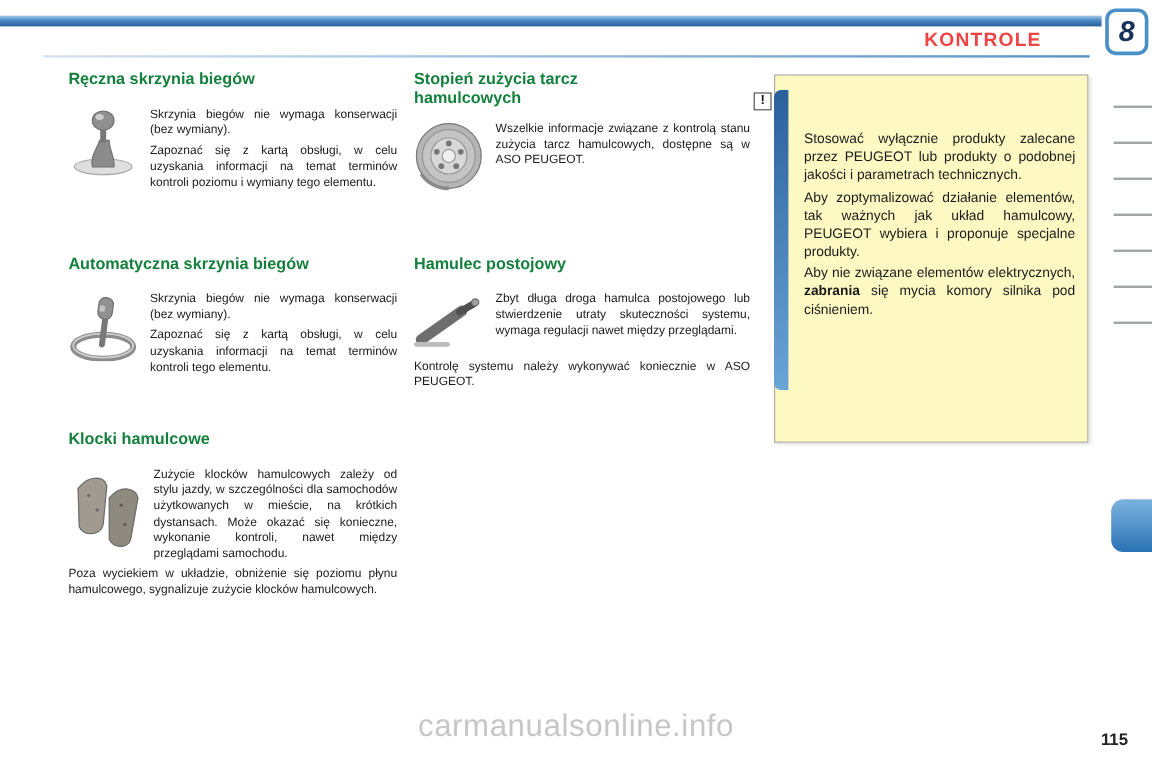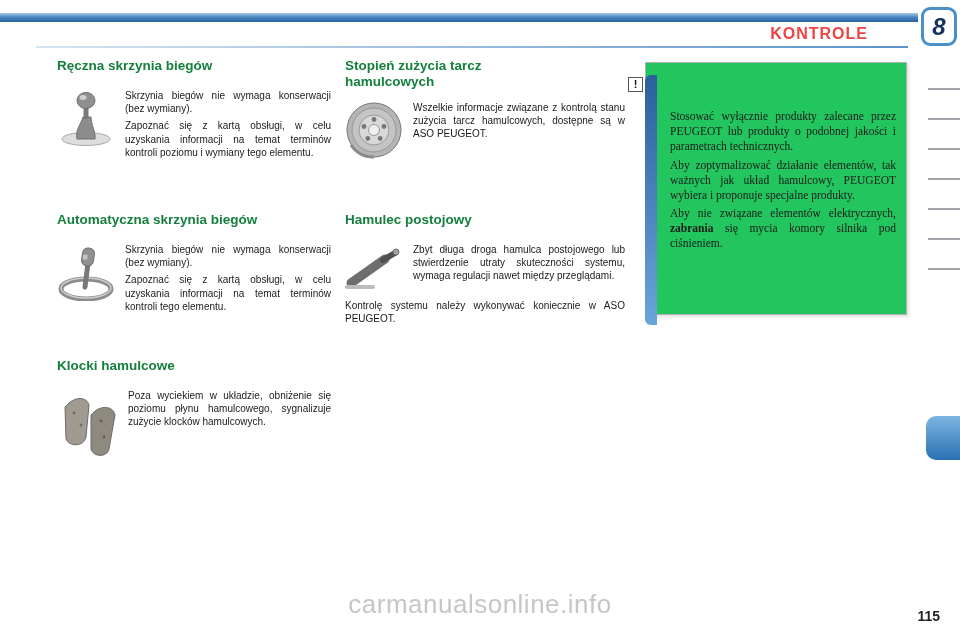--- a/index.html
+++ b/index.html
@@ -37,24 +37,23 @@
   .txt p + p, .flow p + p { margin-top:4px; }
   .full { margin-top:6px; }
   .float-img { float:left; width:62px; margin:2px 9px 2px 0; }
   
   .warn-icon {
     position:absolute; left:628px; top:77px; width:15px; height:15px;
     background:#fff; border:1px solid #555; color:#111;
     font-size:11px; font-weight:bold; text-align:center; line-height:13px;
   }
   .info-box {
-    position:absolute; left:645px; top:62px; width:262px; height:253px;
-    background:#22c55e; border:1px solid #b0b0b0;
+    position:absolute; left:645px; top:62px; width:262px; height:307px;
+    background:#fef9c3; border:1px solid #b0b0b0;
     box-shadow:2px 2px 3px rgba(0,0,0,0.12);
-    font-family:Liberation Serif, serif;
   }
   .info-bar {
     position:absolute; left:-1px; top:12px; width:12px; height:250px;
     background:linear-gradient(to bottom,#2a609c,#6aa5d8);
     border-radius:6px 0 0 6px;
   }
   .info-text {
     position:absolute; left:24px; right:10px; top:46px;
     font-size:11.5px; line-height:1.32; text-align:justify;
   }
@@ -125,20 +124,21 @@
     <div class="float-img">
       <svg width="62" height="70" viewBox="0 0 62 70">
         <path d="M8 16 C18 4 30 6 32 14 L29 46 C27 56 12 56 9 48 Z" fill="#a09a90" stroke="#6b6b6b"></path>
         <path d="M34 24 C44 12 57 16 58 24 L52 58 C50 67 36 66 34 58 Z" fill="#8f8a80" stroke="#6b6b6b"></path>
         <circle cx="17" cy="22" r="1.4" fill="#6b6b6b"></circle>
           <circle cx="24" cy="34" r="1.4" fill="#6b6b6b"></circle>
         <circle cx="44" cy="30" r="1.4" fill="#605c54"></circle>
           <circle cx="47" cy="46" r="1.4" fill="#605c54"></circle>
       </svg>
     </div>
+    <p>Zużycie klocków hamulcowych zależy od stylu jazdy, w szczególności dla samochodów użytkowanych w mieście, na krótkich dystansach. Może okazać się konieczne, wykonanie kontroli, nawet między przeglądami samochodu.</p>
     <p>Poza wyciekiem w układzie, obniżenie się poziomu płynu hamulcowego, sygnalizuje zużycie klocków hamulcowych.</p>
   </div>
 </section>
 
 <section class="section" style="left:345px; top:58px; width:280px;">
   <h2 class="narrow">Stopień zużycia tarcz hamulcowych</h2>
   <div class="media">
     <div class="imgbox">
       <svg width="58" height="58" viewBox="0 0 58 58">
         <circle cx="29" cy="29" r="27" fill="#b5b5b5" stroke="#777"></circle>

